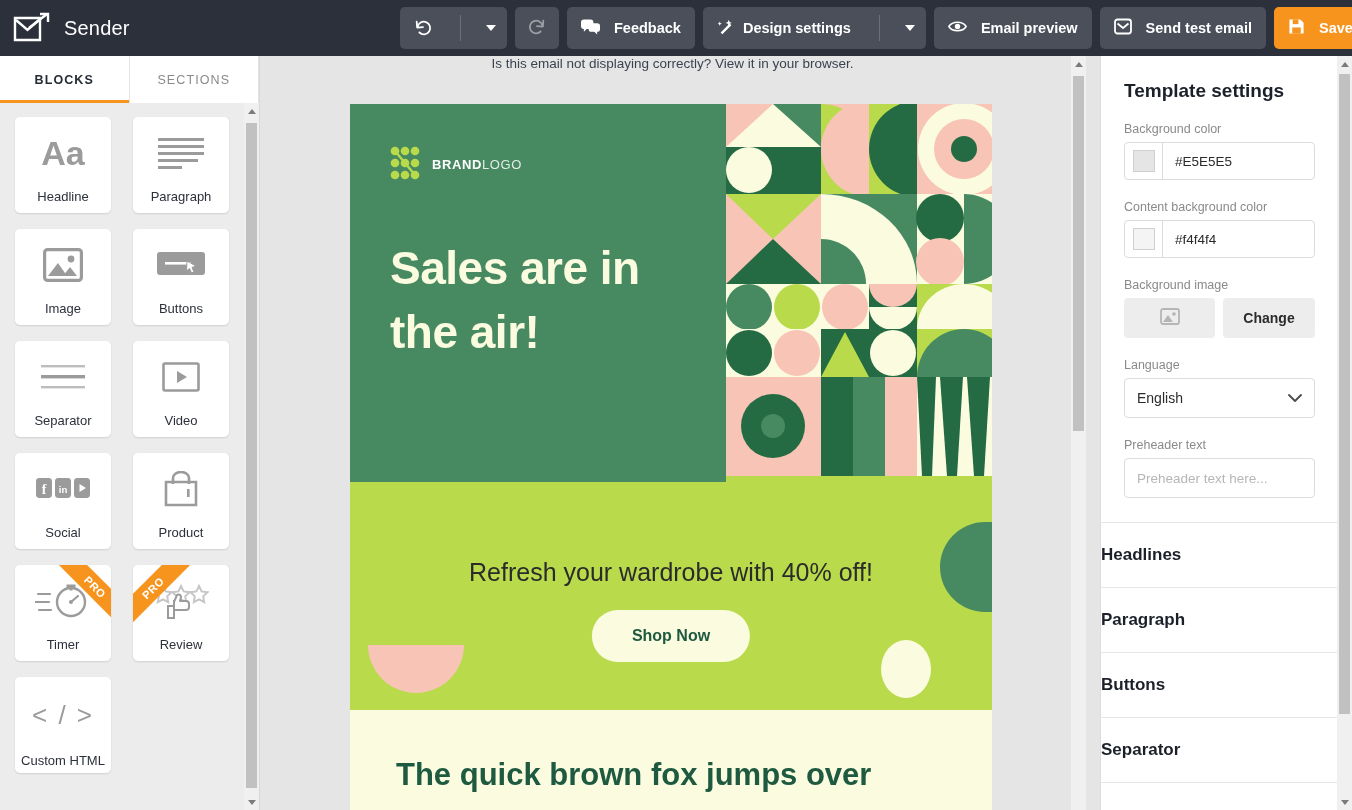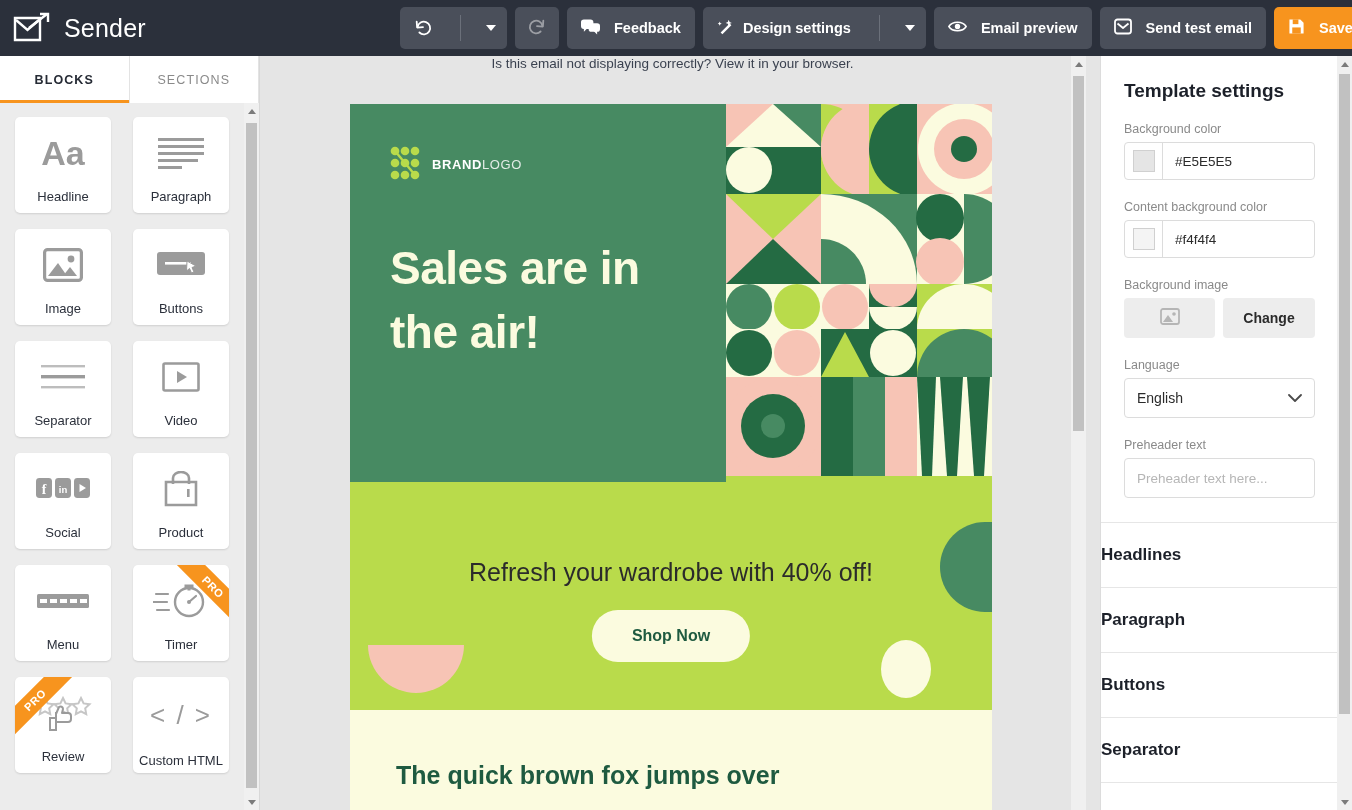--- a/index.html
+++ b/index.html
@@ -15,21 +15,21 @@
     position: absolute; top: 0; left: 0;
     width: 1352px; height: 56px;
     background: #2b303b;
     display: flex; align-items: center;
   }
   .brand {
     display: flex; align-items: center; gap: 12px;
     padding-left: 12px; width: 260px; flex: none;
   }
   .brand-logo { width: 40px; height: 34px; flex: none; }
-  .brand-name { color: #ffffff; font-size: 25px; letter-spacing: .2px; }
+  .brand-name { color: #ffffff; font-size: 20px; letter-spacing: .2px; }
 
   .toolbar {
     display: flex; align-items: center; gap: 8px;
     margin-left: 140px;
   }
   .tbtn {
     height: 42px; border-radius: 5px; background: #4a4f5a;
     color: #fff; display: flex; align-items: center;
     font-size: 14.5px; font-weight: bold; padding: 0 14px;
     gap: 14px; cursor: pointer; border: none; white-space: nowrap;
@@ -163,21 +163,21 @@
   .promo-quarter {
     position: absolute; right: 0; top: 40px; width: 52px; height: 90px;
     background: #478a62; border-radius: 90px 0 0 90px;
   }
 
   
   .article {
     width: 642px; background: #fbfbdf; padding: 46px 46px 20px 46px;
   }
   .article h2 {
-    font-size: 25px; line-height: 38px; color: #1e5a40; font-weight: bold;
+    font-size: 31px; line-height: 38px; color: #1e5a40; font-weight: bold;
   }
 
   
   .cscroll {
     position: absolute; top: 0; right: 14px; width: 15px; height: 754px;
     background: #f0f0f0;
   }
 
   
   .rightpanel {
@@ -419,35 +419,20 @@
         <div class="bico">
           <svg width="38" height="36" viewBox="0 0 38 36">
             <path d="M4 11 H34 V34 H4 Z" fill="none" stroke="#9b9b9b" stroke-width="2.6"></path>
             <path d="M11 13 V7 A8 6 0 0 1 27 7 V13" fill="none" stroke="#9b9b9b" stroke-width="2.6"></path>
             <rect x="25" y="18" width="2.6" height="8" fill="#9b9b9b"></rect>
           </svg>
         </div>
         <div class="blabel">Product</div>
       </div>
 
-      <div class="blockcard">
-        <div class="bico">
-          <svg width="52" height="14" viewBox="0 0 52 14">
-            <rect x="0" y="0" width="52" height="14" rx="1.5" fill="#9b9b9b"></rect>
-            <g fill="#fff">
-              <rect x="3" y="5" width="7" height="4"></rect>
-                <rect x="13" y="5" width="7" height="4"></rect>
-              <rect x="23" y="5" width="7" height="4"></rect>
-                <rect x="33" y="5" width="7" height="4"></rect>
-              <rect x="43" y="5" width="7" height="4"></rect>
-            </g>
-          </svg>
-        </div>
-        <div class="blabel">Menu</div>
-      </div>
 
       <div class="blockcard">
         <div class="pro-ribbon">
           <span class="band">PRO</span>
         </div>
         <div class="bico">
           <svg width="56" height="36" viewBox="0 0 56 36">
             <circle cx="36" cy="19" r="14" fill="none" stroke="#9b9b9b" stroke-width="2.4"></circle>
             <rect x="31.5" y="1.5" width="9" height="4" fill="#9b9b9b"></rect>
             <rect x="34.5" y="4.5" width="3" height="3" fill="#9b9b9b"></rect>

